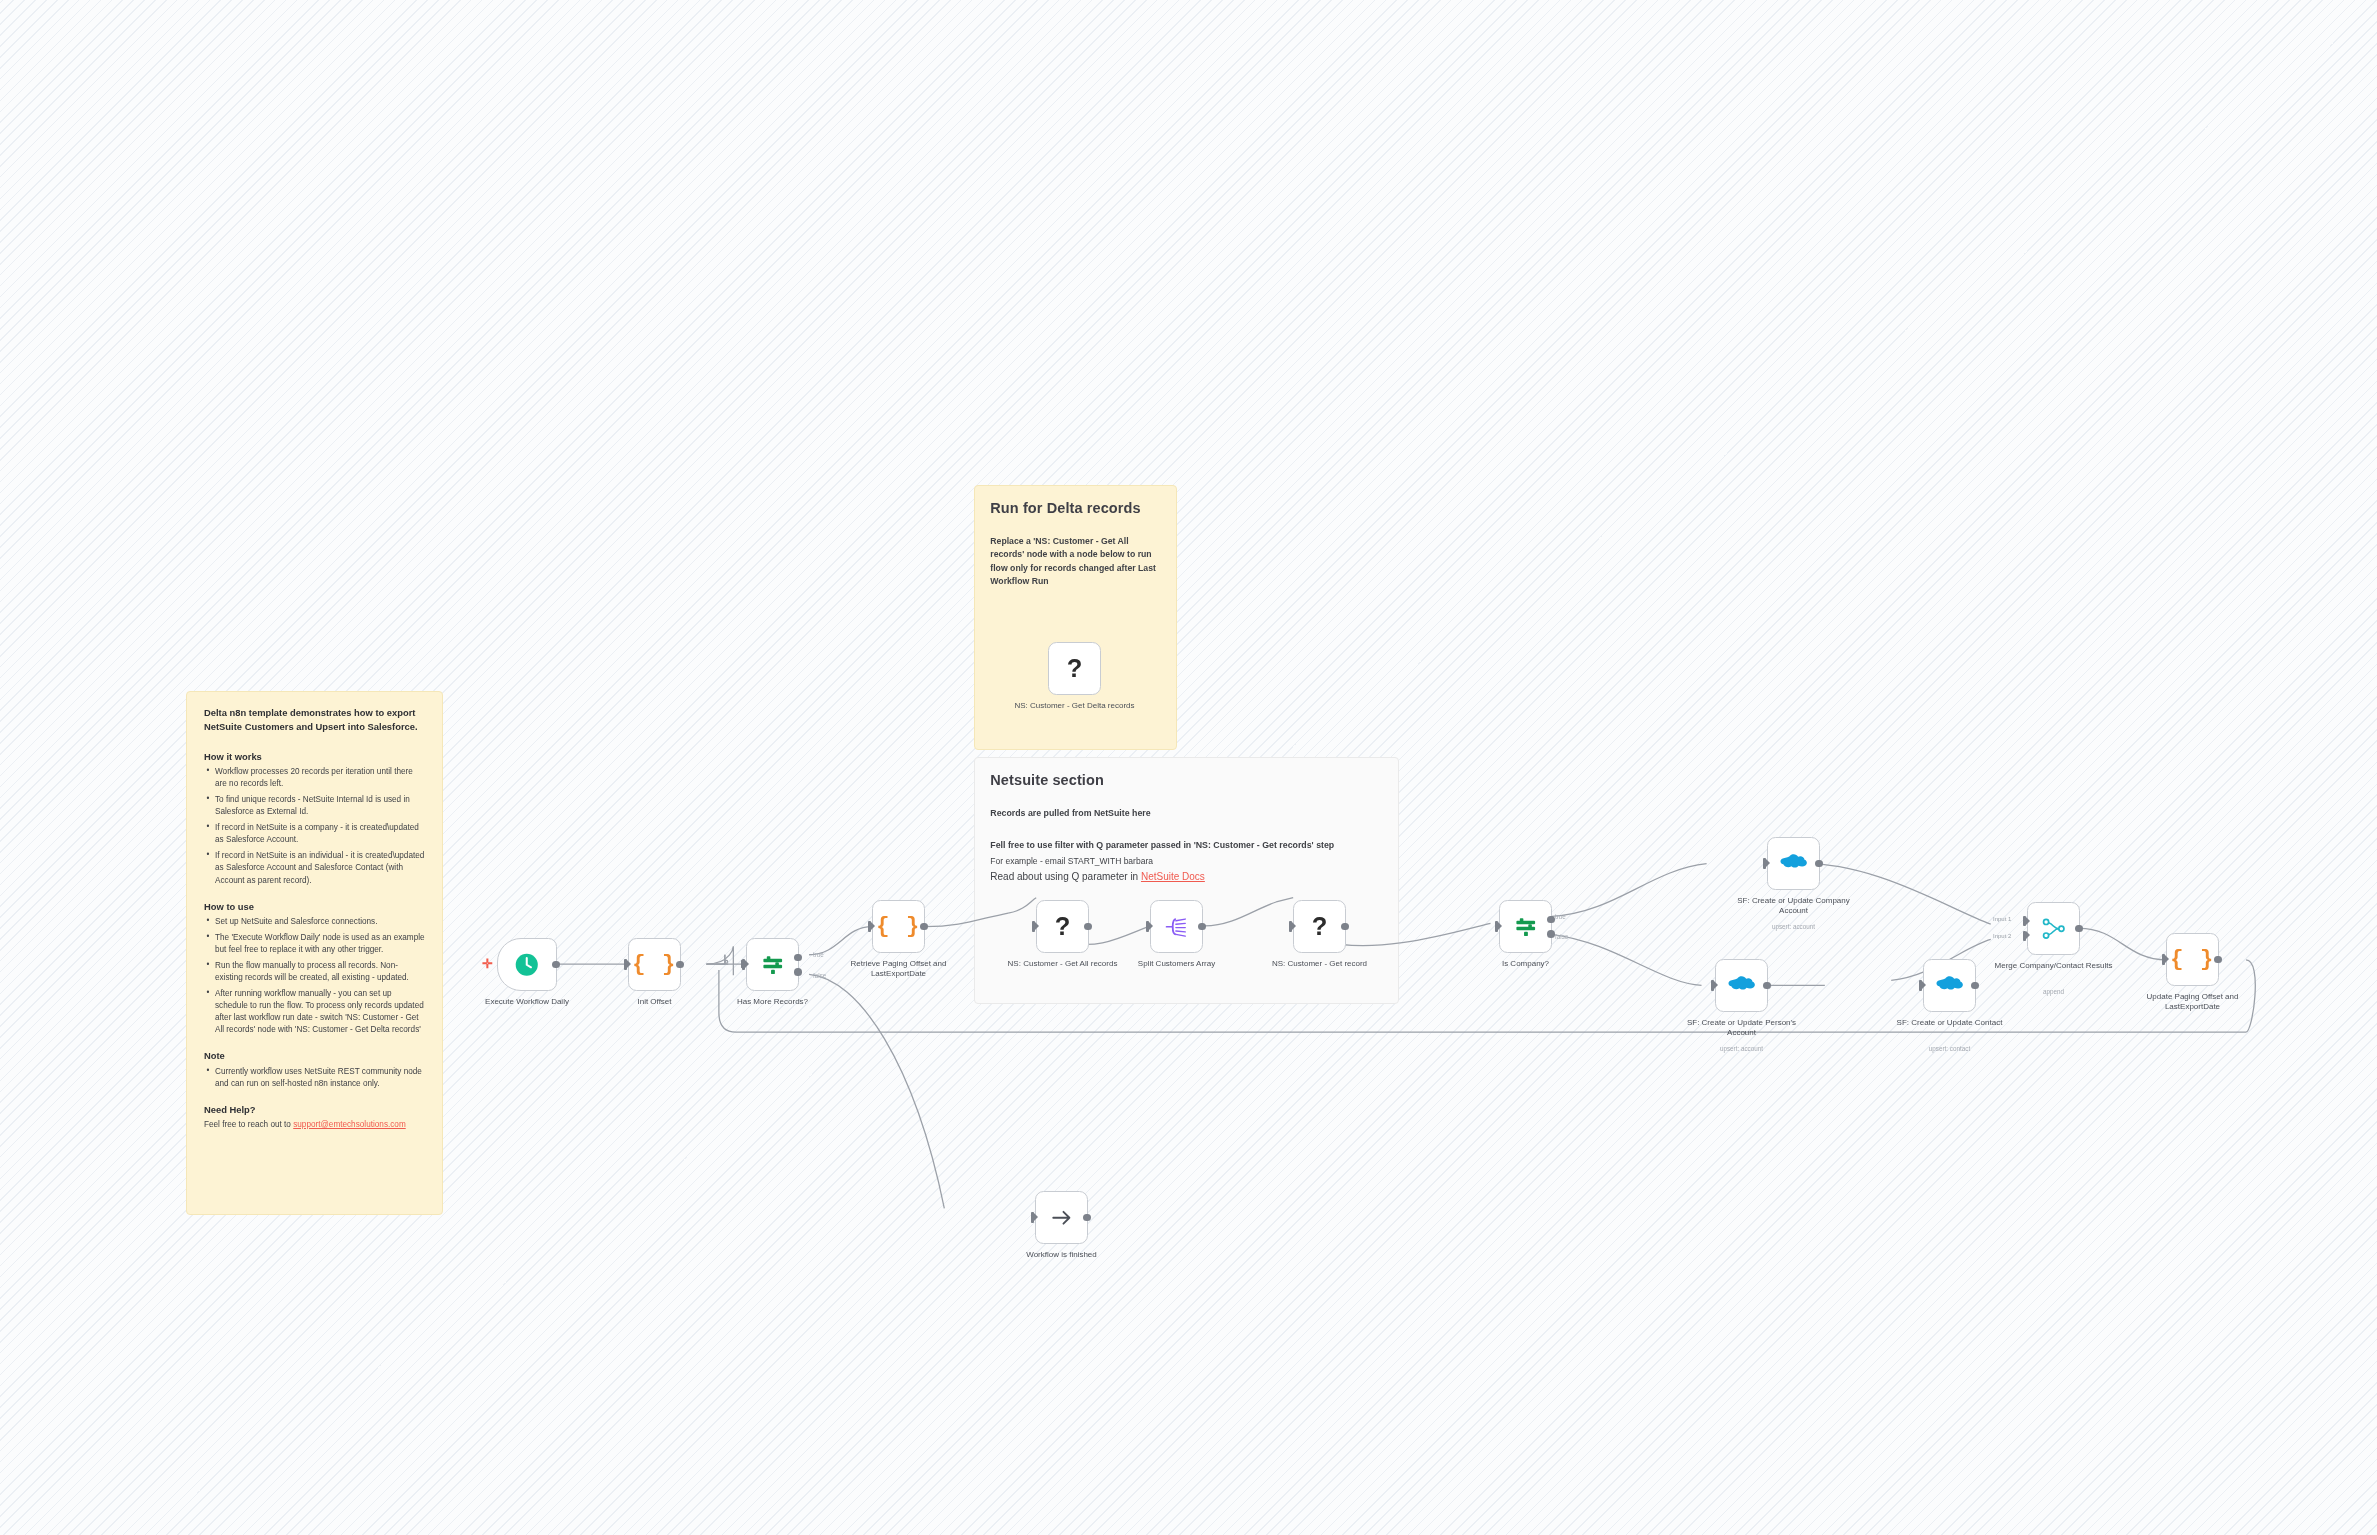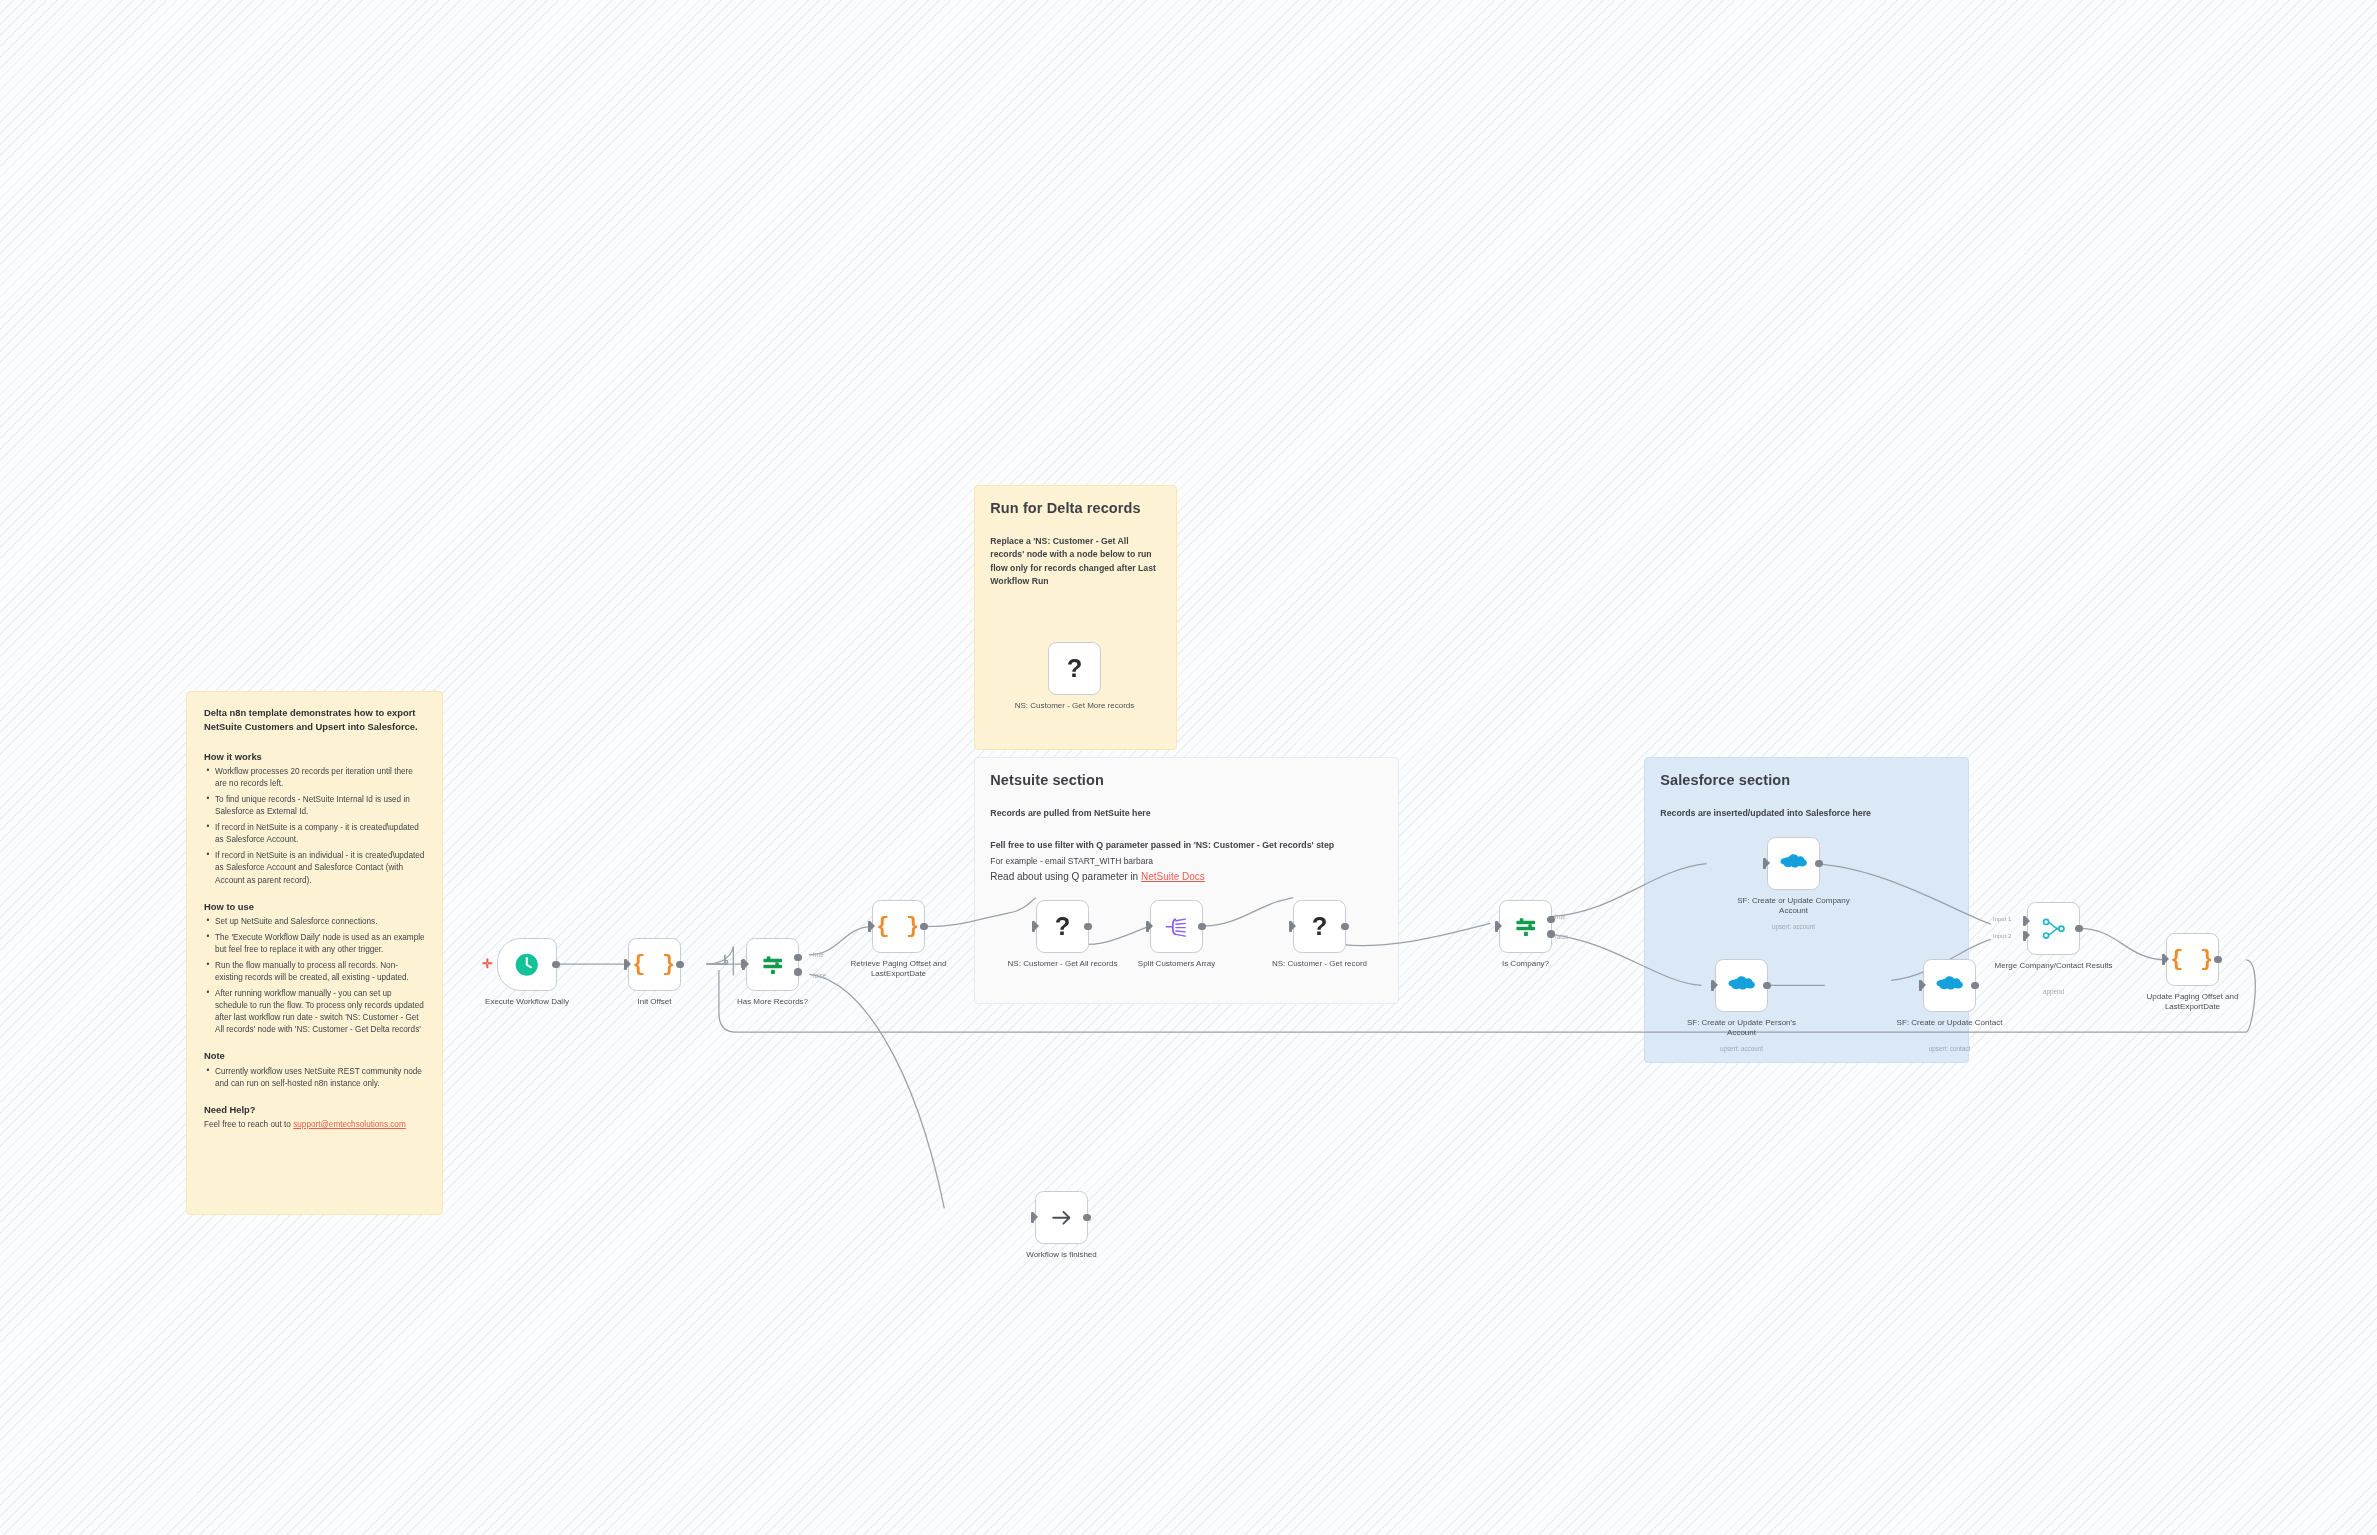--- a/index.html
+++ b/index.html
@@ -309,24 +309,20 @@
   </div>
 
   <div class="sticky grey" id="netsuite-sticky">
     <h2>Netsuite section</h2>
     <p class="l1">Records are pulled from NetSuite here</p>
     <p class="l2">Fell free to use filter with Q parameter passed in 'NS: Customer - Get records' step</p>
     <p class="l3">For example - email START_WITH barbara</p>
     <p class="l4"><span>Read about using Q parameter in </span><span class="link">NetSuite Docs</span></p>
   </div>
 
-  <div class="sticky blue" id="salesforce-sticky">
-    <h2>Salesforce section</h2>
-    <p class="l1">Records are inserted/updated into Salesforce here</p>
-  </div>
 
   <svg id="edges" viewBox="0 0 2794 1805" width="2377" height="1536">
     <defs>
       <marker id="arrow" markerWidth="7" markerHeight="7" refX="6" refY="3.2" orient="auto">
         <path d="M0,0 L6.4,3.2 L0,6.4 z" fill="#9ba0a8"></path>
       </marker>
     </defs>
     <g fill="none" stroke="#9ba0a8" stroke-width="1.5">
 
       <path d="M646,1133 L738,1133"></path>
@@ -514,17 +510,17 @@
     <svg width="25.5" height="25.5" viewBox="0 0 30 30">
       <path d="M5 15 L24 15 M17 8 L24 15 L17 22" stroke="#4b4f57" stroke-width="2.2" fill="none" stroke-linecap="round" stroke-linejoin="round"></path>
     </svg>
     <span class="port in"></span>
     <span class="port out"></span>
     <span class="label">Workflow is finished</span>
   </div>
 
   <div class="node" style="left:1048px; top:642px;">
     <span class="qmark">?</span>
-    <span class="label">NS: Customer - Get More records</span>
+    <span class="label">NS: Customer - Get Delta records</span>
   </div>
 
 </div>
 
 
 </body></html>

